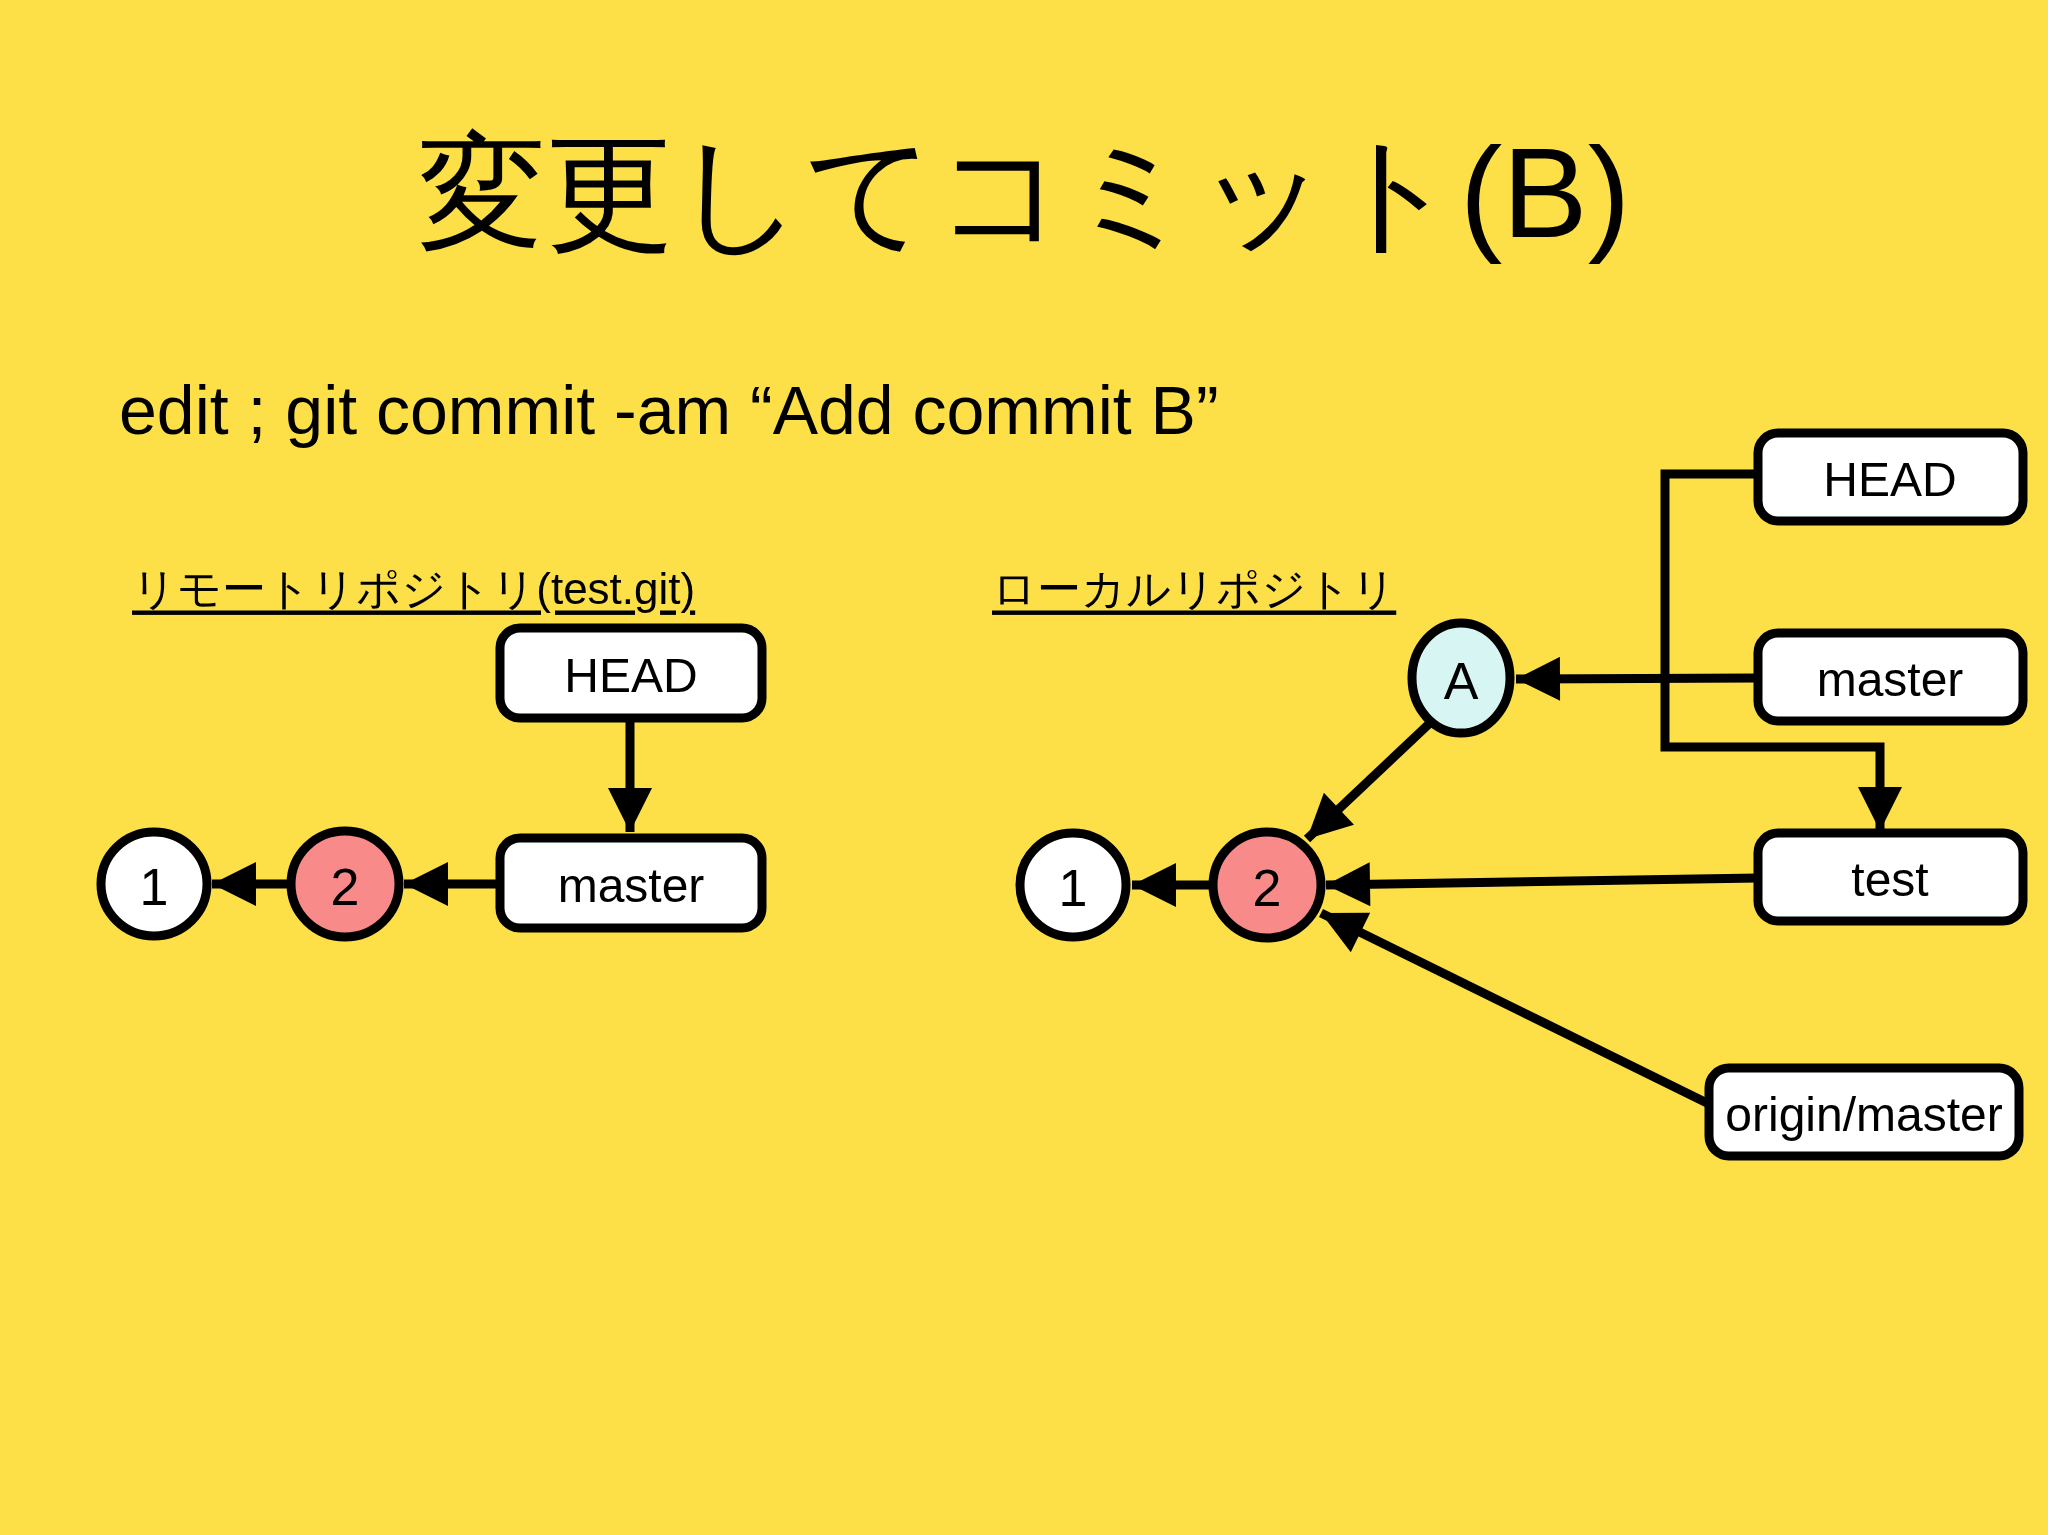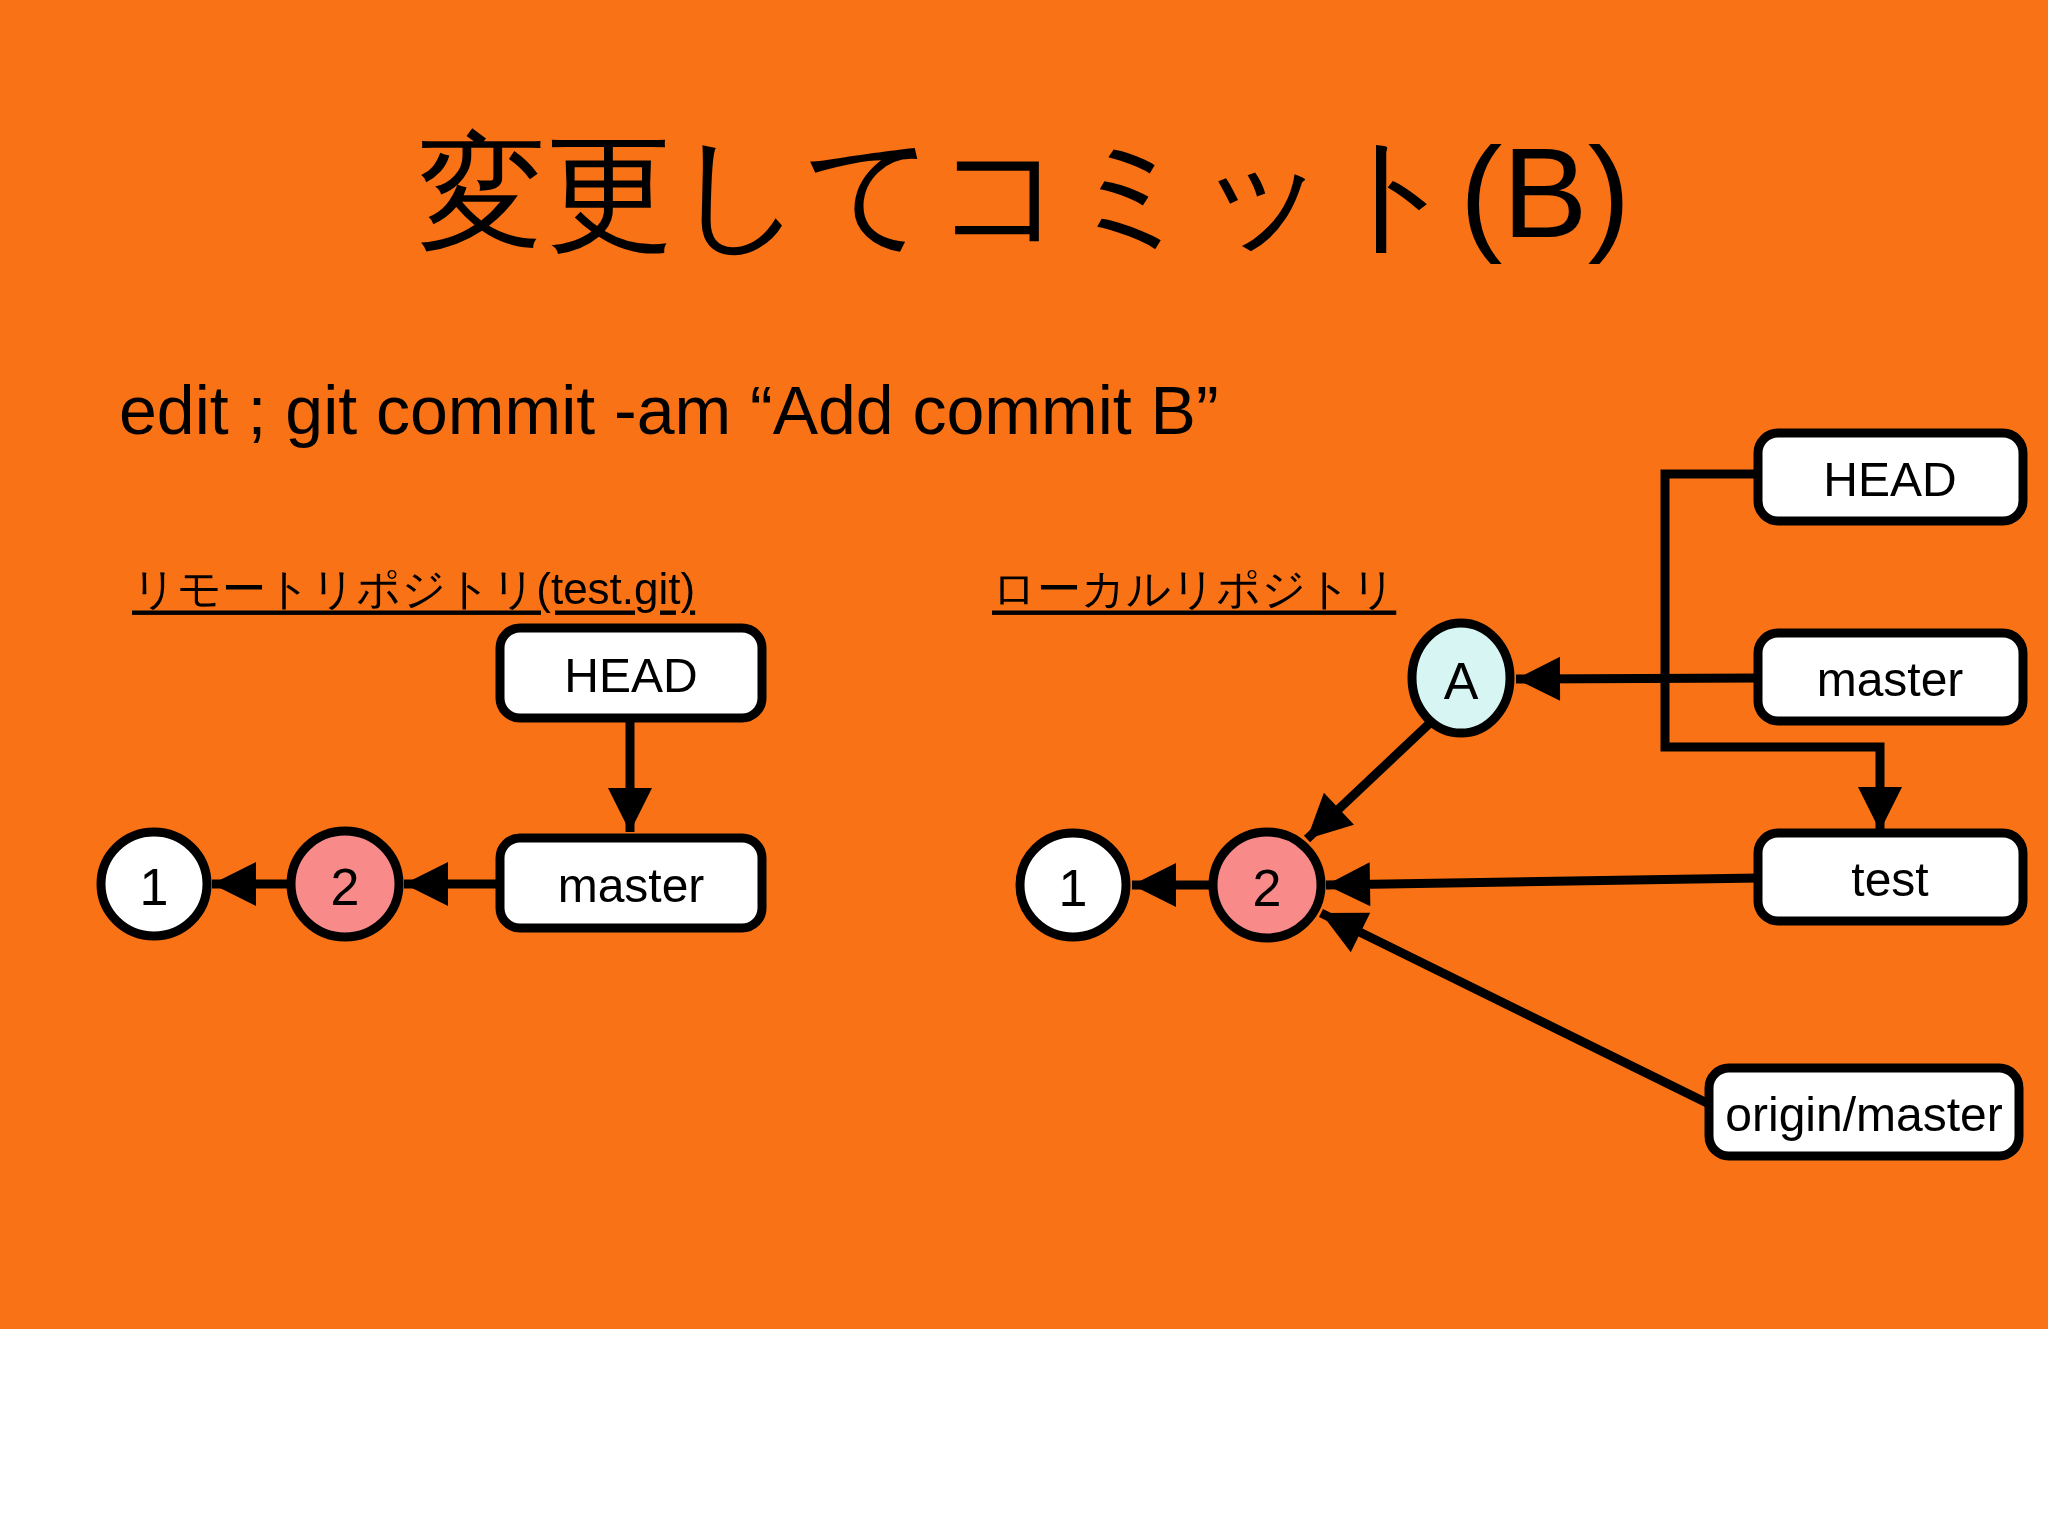--- a/index.html
+++ b/index.html
@@ -3,22 +3,22 @@
 <meta charset="utf-8">
 <style>
   html, body {
     margin: 0;
     padding: 0;
     background: #ffffff;
   }
   .slide {
     position: relative;
     width: 2048px;
-    height: 1329px;
-    background: #f97316;
+    height: 1535px;
+    background: #fde047;
     overflow: hidden;
     font-family: "Liberation Sans", "DejaVu Sans", sans-serif;
     text-decoration: underline;
   }
   svg text {
     font-family: "Liberation Sans", "DejaVu Sans", sans-serif;
     fill: #000000;
   }
   .title-text   { font-size: 128px; }
   .command-text { font-size: 68px; }

